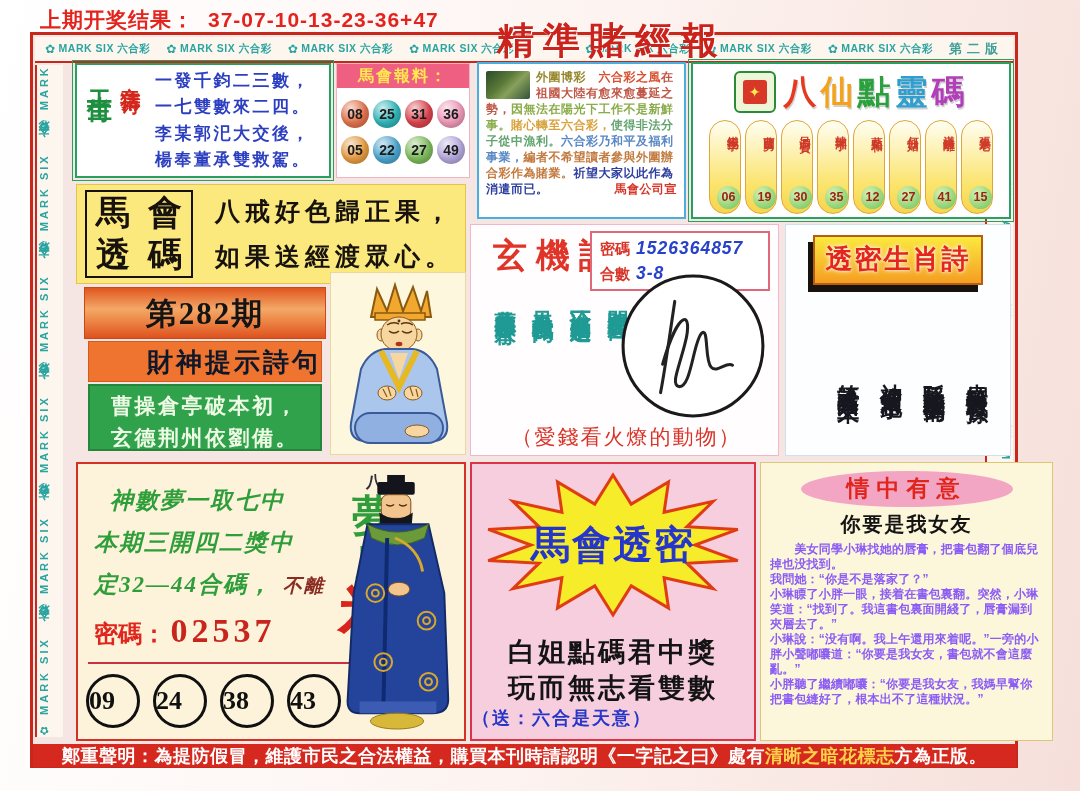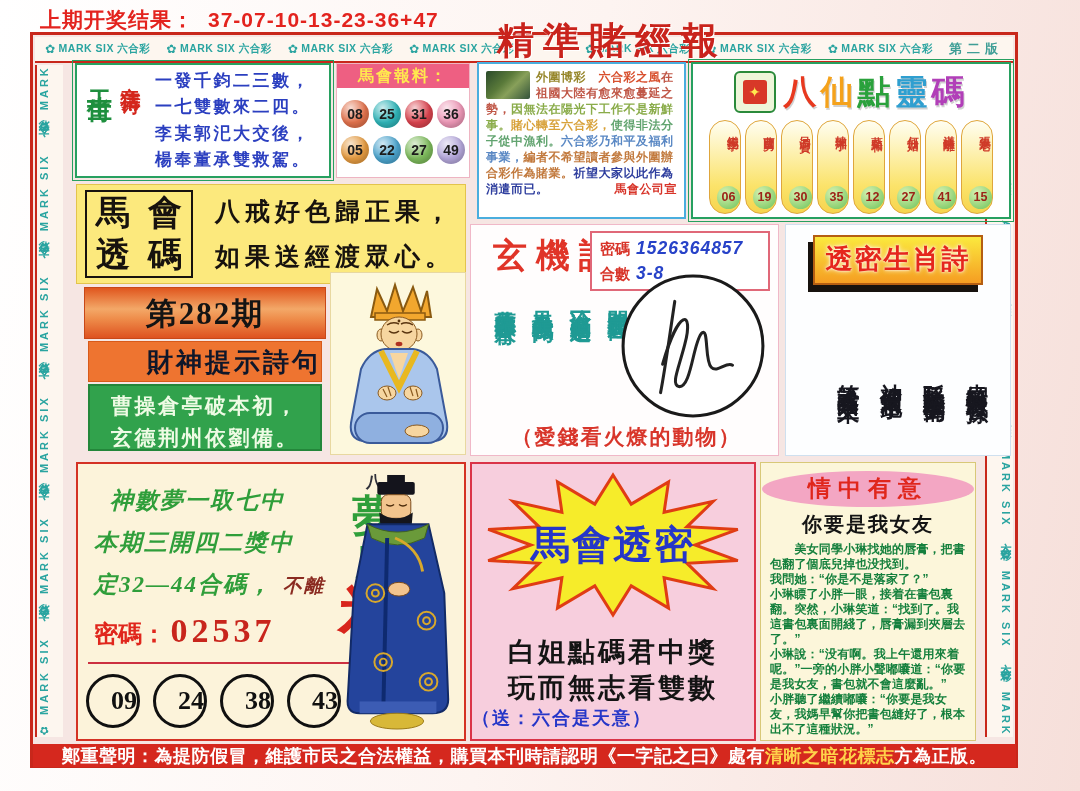--- a/index.html
+++ b/index.html
@@ -99,21 +99,21 @@
   
   .box-i{left:470px;top:224px;width:309px;height:232px;border:1px solid #f0b8c8;background:#fffdfd;}
   .mp-title{position:absolute;left:22px;top:8px;font-size:34px;font-weight:bold;color:#e03428;letter-spacing:9px;}
   .mp-pass{position:absolute;right:8px;top:6px;width:160px;border:2px solid #e06878;padding:3px 8px;background:#fff;}
   .mp-pass .row{white-space:nowrap;line-height:24px;}
   .mp-pass .lbl{color:#d8352a;font-weight:bold;font-size:15px;margin-right:6px;}
   .mp-pass .val{color:#2742c8;font-weight:bold;font-size:17.5px;font-style:italic;letter-spacing:1px;}
   .mp-poem{position:absolute;left:14px;top:68px;height:178px;font-size:21.5px;font-weight:bold;color:#1f9a94;
            letter-spacing:2px;line-height:1.75;white-space:pre-line;writing-mode:vertical-rl;text-orientation:upright;}
   .mp-circle{position:absolute;right:10px;top:46px;}
-  .mp-hint{position:absolute;left:4px;right:0;bottom:4px;text-align:center;font-size:21px;font-weight:bold;
+  .mp-hint{position:absolute;left:4px;right:0;bottom:4px;text-align:center;font-size:21px;font-weight:normal;
            color:#d8352a;letter-spacing:2px;}
 
   
   .box-j{left:785px;top:224px;width:226px;height:232px;border:1px solid #cfe0ef;background:#fdfeff;}
   .sz-bannerwrap{position:relative;width:170px;height:50px;margin:10px auto 0 auto;}
   .sz-shadow{position:absolute;left:-5px;top:7px;width:100%;height:100%;background:#17120e;}
   .sz-banner{position:absolute;left:0;top:0;width:100%;height:100%;border:2px solid #b55e12;box-sizing:border-box;
              background:linear-gradient(180deg,#fbe93e,#f59d22);text-align:center;line-height:45px;
              font-size:27px;font-weight:bold;color:#e5261c;letter-spacing:2px;
              text-shadow:0 0 5px #fff,0 0 2px #fff;}
@@ -126,47 +126,47 @@
   .dr-lines{position:absolute;left:16px;top:16px;width:250px;}
   .dr-line{font-family:"Liberation Serif","DejaVu Serif",serif;font-style:italic;font-weight:bold;
            color:#2f9e3a;font-size:23px;letter-spacing:2px;line-height:42px;white-space:nowrap;}
   .dr-line.indent{padding-left:16px;}
   .dr-line .tail{font-size:19px;color:#8a2a20;margin-left:10px;}
   .dr-pass{position:absolute;left:16px;top:148px;white-space:nowrap;}
   .dr-pass .lbl{font-size:24px;font-weight:bold;color:#e0261c;}
   .dr-pass .val{font-size:34px;font-weight:bold;color:#c8251c;letter-spacing:4px;font-family:"Liberation Serif",serif;}
   .dr-div{position:absolute;left:10px;top:198px;width:280px;border-top:2.5px solid #cc3040;}
   .dr-circles{position:absolute;left:8px;top:210px;display:flex;gap:13px;}
-  .dr-circ{width:48px;height:48px;border:3px solid #101010;border-radius:50%;text-align:right;
+  .dr-circ{width:48px;height:48px;border:3px solid #101010;border-radius:50%;text-align:left;
            line-height:48px;font-size:26px;font-weight:bold;color:#101010;font-family:"Liberation Serif",serif;background:#fcf3da;}
   .dr-titlecol{position:absolute;left:258px;top:8px;width:76px;display:flex;flex-direction:column;align-items:center;}
   .dch0{font-size:16px;color:#30303a;font-weight:bold;}
   .dch1{font-size:44px;font-weight:bold;color:#2f9e3a;font-family:"Liberation Serif",serif;line-height:1.1;}
   .dch2{font-size:37px;font-weight:bold;color:#2f9e3a;font-family:"Liberation Serif",serif;line-height:1.15;}
   .dch3{font-size:70px;font-weight:bold;color:#d8251c;font-family:"Liberation Serif",serif;line-height:1.05;}
   .dch4{font-size:29px;font-weight:bold;color:#17120e;font-family:"Liberation Serif",serif;line-height:1.2;}
   .deity{position:absolute;right:2px;top:6px;}
 
   
   .box-l{left:470px;top:462px;width:286px;height:279px;background:#f7cedd;border:2.5px solid #da3448;}
   .burst-wrap{position:relative;width:266px;height:150px;margin:6px auto 0 auto;}
   .burst-text{position:absolute;left:0;top:0;width:100%;height:100%;display:flex;align-items:center;justify-content:center;
               font-size:39px;font-weight:bold;color:#2636c8;letter-spacing:2px;}
   .cs-line{text-align:center;font-size:27px;font-weight:bold;color:#141414;letter-spacing:3px;line-height:36px;}
   .cs-line.first{margin-top:14px;}
   .cs-gift{text-align:left;font-size:18px;font-weight:bold;color:#2636c8;letter-spacing:2px;}
 
   
-  .box-m{left:760px;top:462px;width:216px;height:279px;background:#fcf6da;border:1px solid #d8c878;overflow:hidden;}
+  .box-m{left:760px;top:462px;width:293px;height:279px;background:#fcf6da;border:1px solid #d8c878;overflow:hidden;}
   .ls-ellipse{width:212px;height:36px;margin:8px auto 4px auto;background:#f3a6c3;border-radius:50%;
               text-align:center;line-height:36px;font-size:23px;font-weight:bold;color:#e0261c;letter-spacing:7px;
               font-family:"Liberation Serif",serif;}
   .ls-sub{text-align:center;font-size:20px;font-weight:bold;color:#141414;letter-spacing:2px;margin-bottom:4px;}
   .ls-story{padding:0 9px;}
-  .ls-story p{margin:0;font-size:12px;line-height:15px;color:#15803d;font-weight:bold;letter-spacing:.2px;}
+  .ls-story p{margin:0;font-size:12px;line-height:15px;color:#8b5cf6;font-weight:bold;letter-spacing:.2px;}
 
   
   .footer-bar{position:absolute;left:33px;top:744px;width:983px;height:23px;background:#d5281e;
               display:flex;align-items:center;justify-content:center;white-space:nowrap;}
   .footer-bar span{color:#ffffff;font-weight:bold;font-size:18px;letter-spacing:.5px;}
   .footer-bar .hl{color:#ffd24a;}
 </style>
 </head>
 <body>
 

